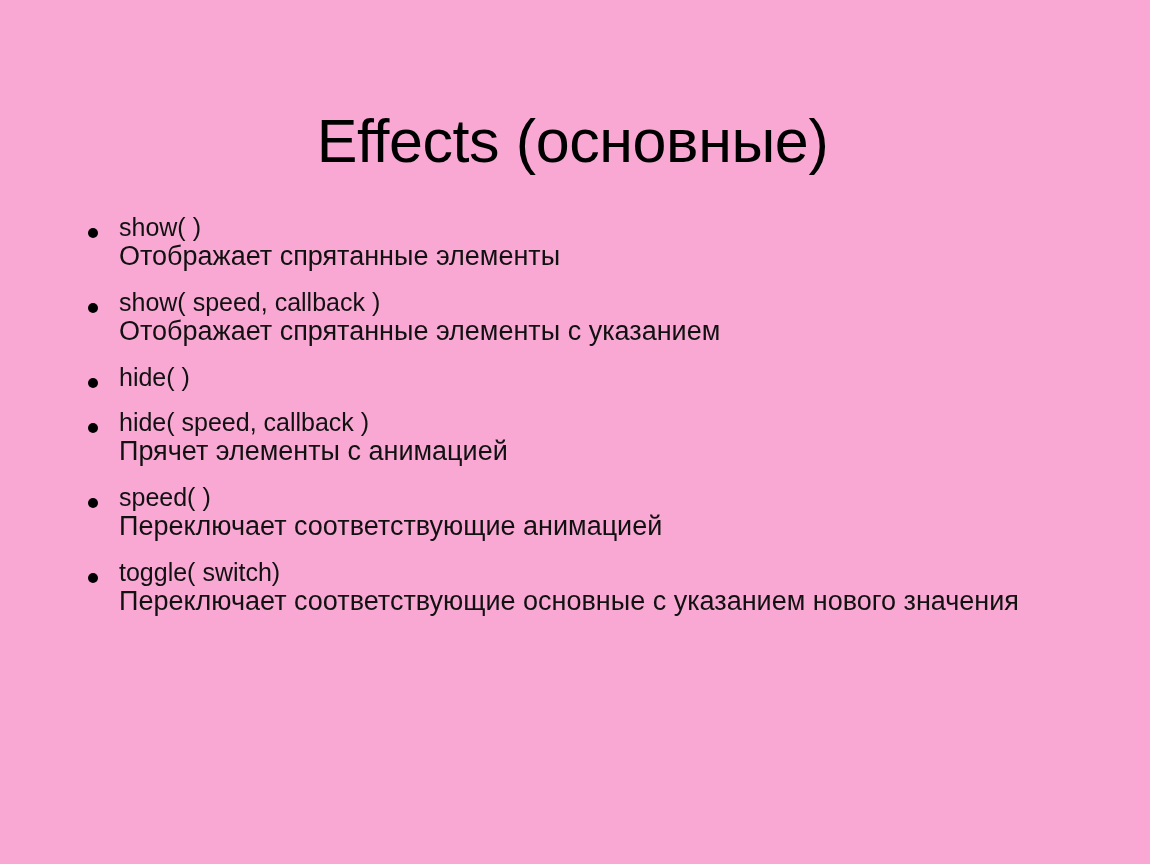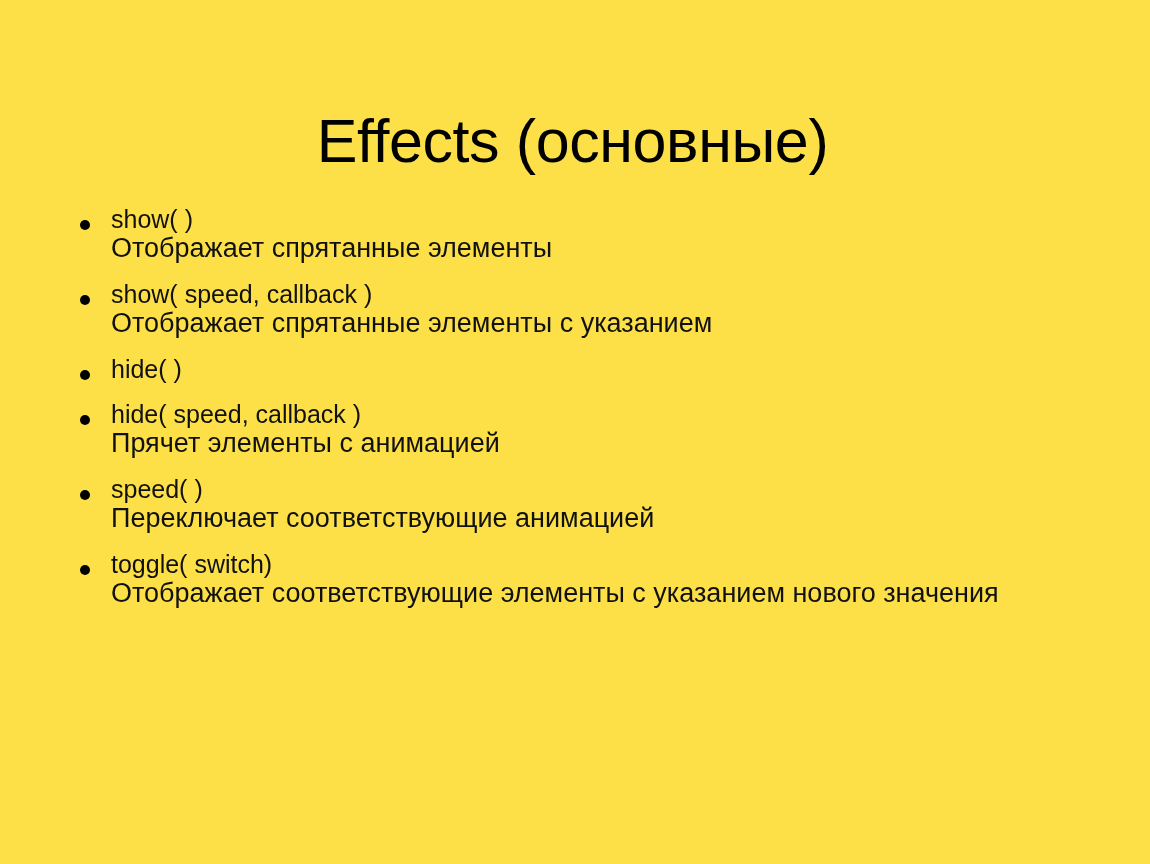--- a/index.html
+++ b/index.html
@@ -14,21 +14,21 @@
     overflow: hidden;
     font-family: "Liberation Sans", "DejaVu Sans", sans-serif;
     color: #000000;
     -webkit-font-smoothing: antialiased;
   }
 
   .slide {
     position: relative;
     width: 1150px;
     height: 864px;
-    background: #fde047;
+    background: #f9a8d4;
     box-sizing: border-box;
     text-decoration: underline;
   }
 
   
   .slide-title {
     position: absolute;
     left: 0;
     top: 66px;
     width: 1145px;
@@ -41,21 +41,21 @@
     color: #000000;
   }
 
   
   .body-list {
     position: absolute;
     left: 62px;
     top: 197px;
     width: 1060px;
     list-style: none;
-    margin: 8px;
+    margin: 16px;
     padding: 0;
   }
 
   .bullet-item {
     position: relative;
     padding-left: 41px;
     margin: 0 0 17px 0;
   }
   .bullet-item:last-child {
     margin-bottom: 0;
@@ -121,18 +121,18 @@
 
     <li class="bullet-item">
       <span class="bullet-marker"></span>
       <div class="signature-line">speed( )</div>
       <div class="description-line">Переключает соответствующие анимацией</div>
     </li>
 
     <li class="bullet-item">
       <span class="bullet-marker"></span>
       <div class="signature-line">toggle( switch)</div>
-      <div class="description-line">Отображает соответствующие элементы с указанием нового значения</div>
+      <div class="description-line">Переключает соответствующие основные с указанием нового значения</div>
     </li>
 
 
   </ul>
 </div>
 
 </body></html>

